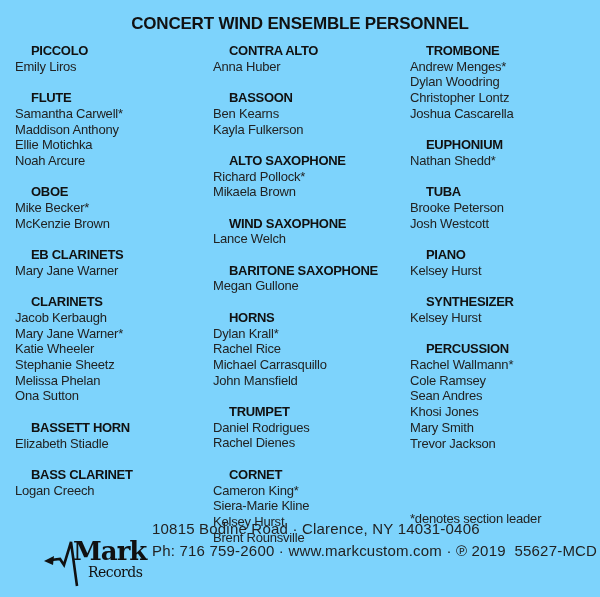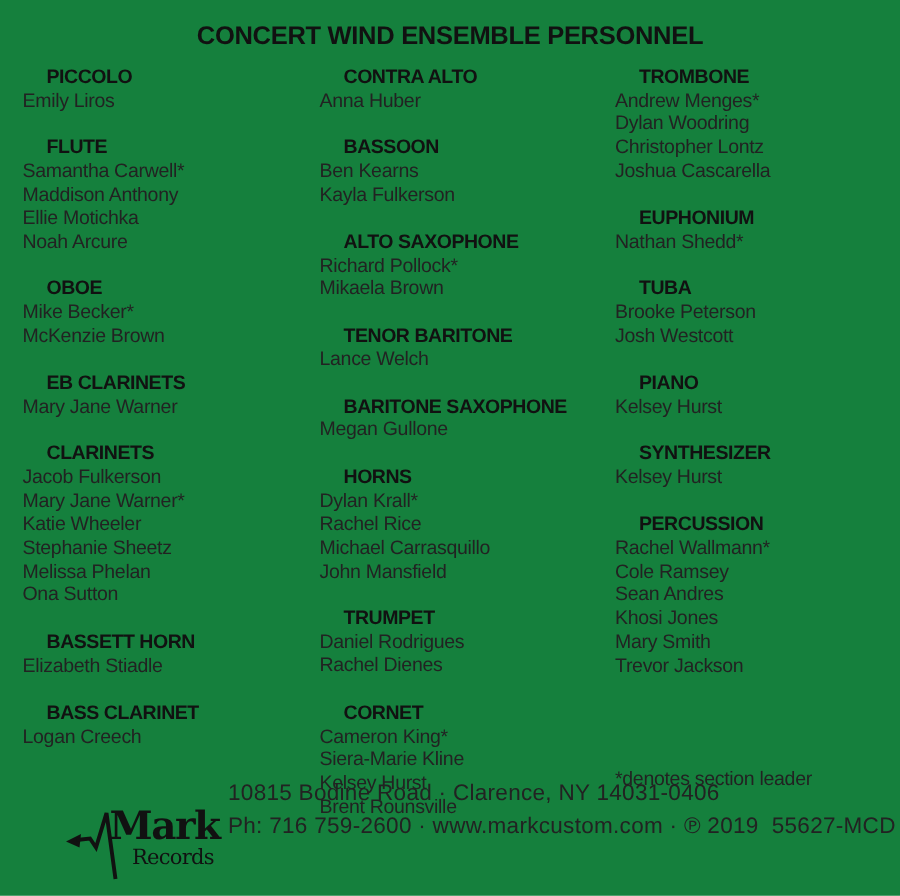--- a/index.html
+++ b/index.html
@@ -1,17 +1,17 @@
 <!DOCTYPE html>
 <html><head>
 <meta charset="utf-8">
 <style>
   html,body { margin:0; padding:0; }
   .page {
-    position:relative; width:600px; height:597px; background:#15803d;
+    position:relative; width:600px; height:597px; background:#7dd3fc;
     font-family:"Liberation Sans", sans-serif; color:#1a1a1a; overflow:hidden;
   }
   .title {
     position:absolute; top:14px; left:0; right:0; text-align:center;
     font-size:17px; font-weight:bold; letter-spacing:-0.2px; color:#111;
   }
   .col { position:absolute; top:43px; width:192px; }
   .col-1 { left:15px; }
   .col-2 { left:213px; }
   .col-3 { left:410px; }
@@ -69,21 +69,21 @@
         <div class="heading">OBOE</div>
         <div class="name">Mike Becker*</div>
         <div class="name">McKenzie Brown</div>
       </div>
       <div class="section">
         <div class="heading">EB CLARINETS</div>
         <div class="name">Mary Jane Warner</div>
       </div>
       <div class="section">
         <div class="heading">CLARINETS</div>
-        <div class="name">Jacob Fulkerson</div>
+        <div class="name">Jacob Kerbaugh</div>
         <div class="name">Mary Jane Warner*</div>
         <div class="name">Katie Wheeler</div>
         <div class="name">Stephanie Sheetz</div>
         <div class="name">Melissa Phelan</div>
         <div class="name">Ona Sutton</div>
       </div>
       <div class="section">
         <div class="heading">BASSETT HORN</div>
         <div class="name">Elizabeth Stiadle</div>
       </div>
@@ -101,21 +101,21 @@
         <div class="heading">BASSOON</div>
         <div class="name">Ben Kearns</div>
         <div class="name">Kayla Fulkerson</div>
       </div>
       <div class="section">
         <div class="heading">ALTO SAXOPHONE</div>
         <div class="name">Richard Pollock*</div>
         <div class="name">Mikaela Brown</div>
       </div>
       <div class="section">
-        <div class="heading">TENOR BARITONE</div>
+        <div class="heading">WIND SAXOPHONE</div>
         <div class="name">Lance Welch</div>
       </div>
       <div class="section">
         <div class="heading">BARITONE SAXOPHONE</div>
         <div class="name">Megan Gullone</div>
       </div>
       <div class="section">
         <div class="heading">HORNS</div>
         <div class="name">Dylan Krall*</div>
         <div class="name">Rachel Rice</div>

